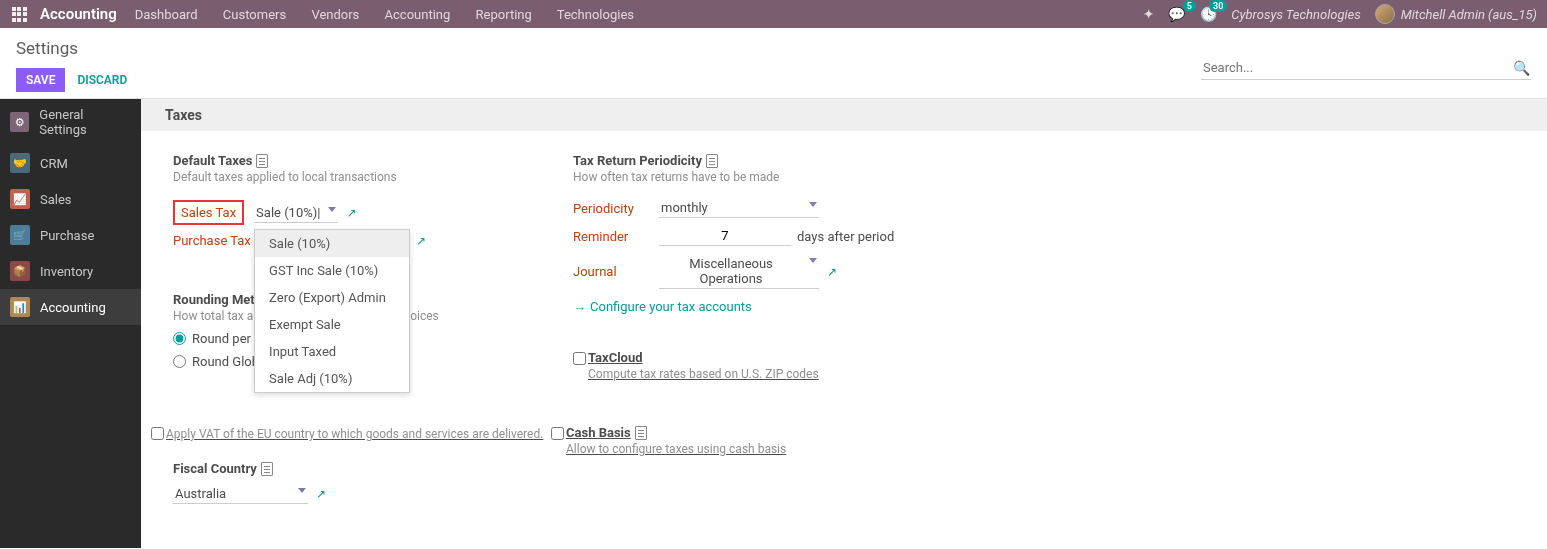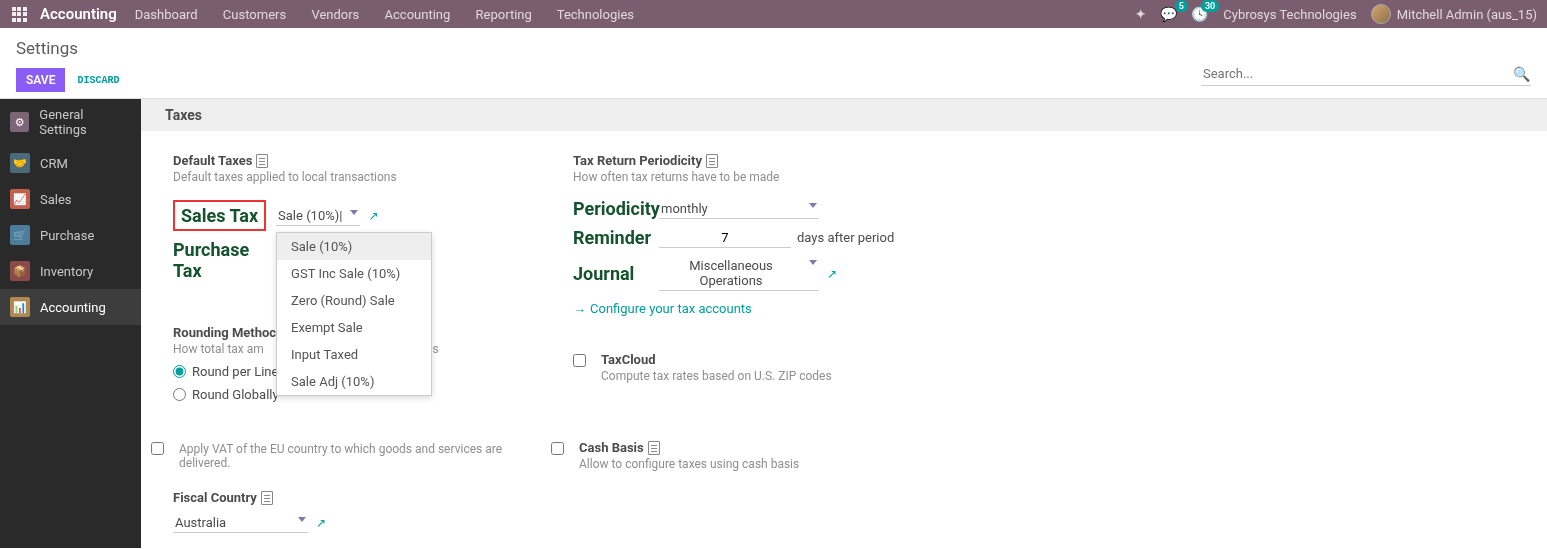--- a/index.html
+++ b/index.html
@@ -8,30 +8,30 @@
   
   .topbar { height: 28px; background: #7a5d6f; color: #eee; display: flex; align-items: center; padding: 0 10px; font-size: 13px; }
   .topbar .apps-icon { width: 18px; height: 18px; display:flex; flex-wrap:wrap; gap:1.5px; align-content:center; justify-content:center; margin-right:12px; cursor:pointer;}
   .topbar .apps-icon span { width:4px; height:4px; background:#eee; }
   .topbar .brand { font-weight:600; font-size:15px; color:#fff; margin-right:18px; }
   .topbar .menu a { color:#e1d7dc; text-decoration:none; margin-right:22px; font-size:13px; cursor:pointer;}
   .topbar .spacer { flex:1; }
   .topbar .right { display:flex; align-items:center; gap:14px; }
   .topbar .icon-btn { position:relative; cursor:pointer; color:#e1d7dc; font-size:14px; }
   .topbar .badge { position:absolute; top:-6px; right:-10px; background:#00a09d; color:#fff; font-size:9px; padding:1px 4px; border-radius:8px; font-weight:600;}
-  .topbar .userbox { display:flex; align-items:center; gap:6px; color:#e1d7dc; cursor:pointer;}
+  .topbar .userbox { display:flex; align-items:center; gap:6px; color:#e1d7dc; cursor:pointer;font-style:italic;}
   .topbar .avatar { width:20px; height:20px; border-radius:50%; background:linear-gradient(135deg,#d4a574,#8b6f47); border:1px solid #aaa;}
 
   
-  .control-panel { padding:10px 16px 6px; border-bottom:1px solid #e0e0e0; display:flex; align-items:center;}
+  .control-panel { padding:10px 16px 6px; border-bottom:1px solid #e0e0e0; display:flex; align-items:flex-start;}
   .control-panel .title-area { flex:1;}
   .control-panel .page-title { font-size:17px; color:#5d5d5d; font-weight:400; margin-bottom:10px;}
   .control-panel .btns { display:flex; gap:12px; align-items:center;}
   .btn-save { background:#8b5cf6; color:#fff; border:none; padding:5px 10px; font-size:12px; font-weight:600; cursor:pointer;}
-  .btn-discard { background:none; border:none; color:#00a09d; font-size:10px; font-weight:600; cursor:pointer;font-family:Liberation Mono, monospace;}
+  .btn-discard { background:none; border:none; color:#00a09d; font-size:12px; font-weight:600; cursor:pointer;}
   .searchwrap { display:flex; align-items:center; border-bottom:1px solid #ccc; width:330px; margin-top:18px;}
   .searchwrap input { border:none; outline:none; flex:1; padding:4px 2px; font-size:13px; color:#0f766e;}
   .searchwrap .sicon { color:#666; font-size:14px; cursor:pointer;}
 
   
   .main { display:flex; height:calc(549px - 28px - 72px); }
   .sidebar { width:141px; background:#2a2a2a; color:#ccc; padding-top:0; }
   .side-item { display:flex; align-items:center; gap:10px; padding:8px 10px; font-size:13px; cursor:pointer; color:#c7c7c7;}
   .side-item.active { background:#3d3d3d; color:#fff;}
   .side-item .sq { width:20px; height:20px; display:flex; align-items:center; justify-content:center; font-size:11px; color:#fff; border-radius:2px;}
@@ -49,32 +49,32 @@
   .col { width:400px; padding:6px 10px;}
   .col:first-child { margin-left:22px;}
   .setting-block { padding:10px 0 4px; position:relative;}
   .block-title { font-weight:700; font-size:13px; color:#4c4c4c; display:flex; align-items:center; gap:4px;}
   .block-desc { color:#8f8f8f; font-size:12px; margin-top:2px;}
   .doc-icon { display:inline-block; width:12px; height:14px; border:1px solid #888; border-radius:1px; position:relative;}
   .doc-icon::after { content:''; position:absolute; left:2px; right:2px; top:3px; border-top:1px solid #888; box-shadow:0 3px 0 #888, 0 6px 0 #888;}
   .help-icon { display:inline-flex; width:14px; height:14px; border-radius:50%; background:#00a09d; color:#fff; font-size:10px; align-items:center; justify-content:center; font-weight:700;}
 
   .form-row { display:flex; align-items:center; margin-top:8px;}
-  .form-row .lbl { width:80px; font-size:18px; color:#14532d;font-weight:bold;}
+  .form-row .lbl { width:80px; font-size:13px; color:#c2410c;}
   .form-row .lbl.highlighted { border:2px solid #e33; padding:3px 6px; width:auto; margin-right:10px;}
   .inputlike { border:none; border-bottom:1px solid #ccc; padding:2px 18px 2px 2px; font-size:13px; width:155px; position:relative;}
   .inputlike.wide { width:160px;}
   .inputlike .caret { position:absolute; right:2px; top:4px; width:0; height:0; border-left:4px solid transparent; border-right:4px solid transparent; border-top:5px solid #7c7bad;}
   .ext-link { color:#00a09d; margin-left:8px; cursor:pointer; font-size:12px;}
   .inputnum { border:none; border-bottom:1px solid #ccc; text-align:center; width:132px; font-size:13px; padding:2px;}
   .after-text { font-size:13px; color:#4c4c4c; margin-left:6px;}
   .config-link { color:#00a09d; font-size:13px; cursor:pointer; display:flex; align-items:center; gap:4px; margin-top:10px;}
   .arrow-r { font-weight:700; }
 
-  .cb-block { display:flex; gap:15px; padding:10px 0;}
+  .cb-block { display:flex; gap:2px; padding:10px 0;text-decoration:underline;}
   .cb-block input[type=checkbox]{ margin-top:2px; width:13px; height:13px; cursor:pointer;}
   .radio-row { display:flex; align-items:center; gap:6px; margin-top:8px; font-size:13px;}
   .radio-row input { cursor:pointer; }
   .radio-on { accent-color:#00a09d;}
 
   
   .dropdown { position:absolute; background:#fff; border:1px solid #ccc; box-shadow:0 2px 6px rgba(0,0,0,.15); width:156px; z-index:20; top:24px; left:0;}
   .dropdown .opt { padding:6px 14px; font-size:13px; cursor:pointer; color:#555;}
   .dropdown .opt.hl { background:#eee;}
 
@@ -174,21 +174,21 @@
           <div class="block-desc">Default taxes applied to local transactions</div>
 
           <div class="form-row" style="margin-top:16px;">
             <span class="lbl highlighted">Sales Tax</span>
             <span class="rel-pos">
               <span class="inputlike"><span>Sale (10%)</span>|<span class="caret"></span></span>
               
               <div class="dropdown">
                 <div class="opt hl">Sale (10%)</div>
                 <div class="opt">GST Inc Sale (10%)</div>
-                <div class="opt">Zero (Round) Sale</div>
+                <div class="opt">Zero (Export) Admin</div>
                 <div class="opt">Exempt Sale</div>
                 <div class="opt">Input Taxed</div>
                 <div class="opt">Sale Adj (10%)</div>
               </div>
             </span>
             <span class="ext-link">↗</span>
           </div>
           <div class="form-row">
             <span class="lbl" style="width:80px;">Purchase Tax</span>
             <span class="inputlike" style="visibility:hidden;"></span>

